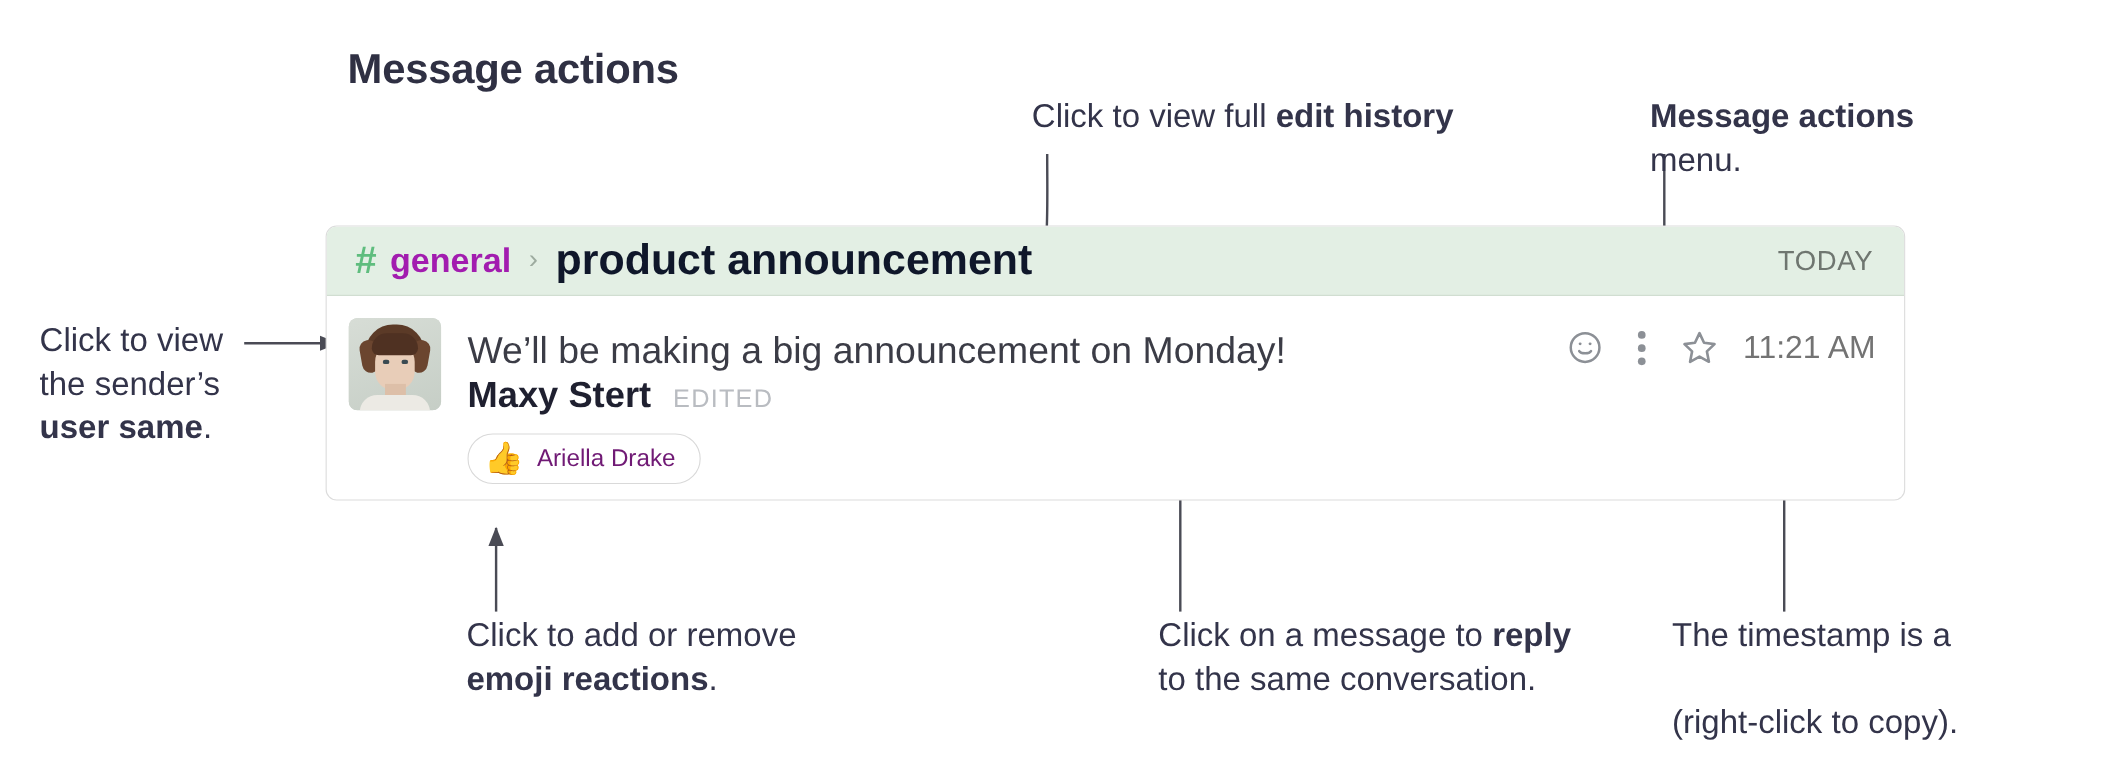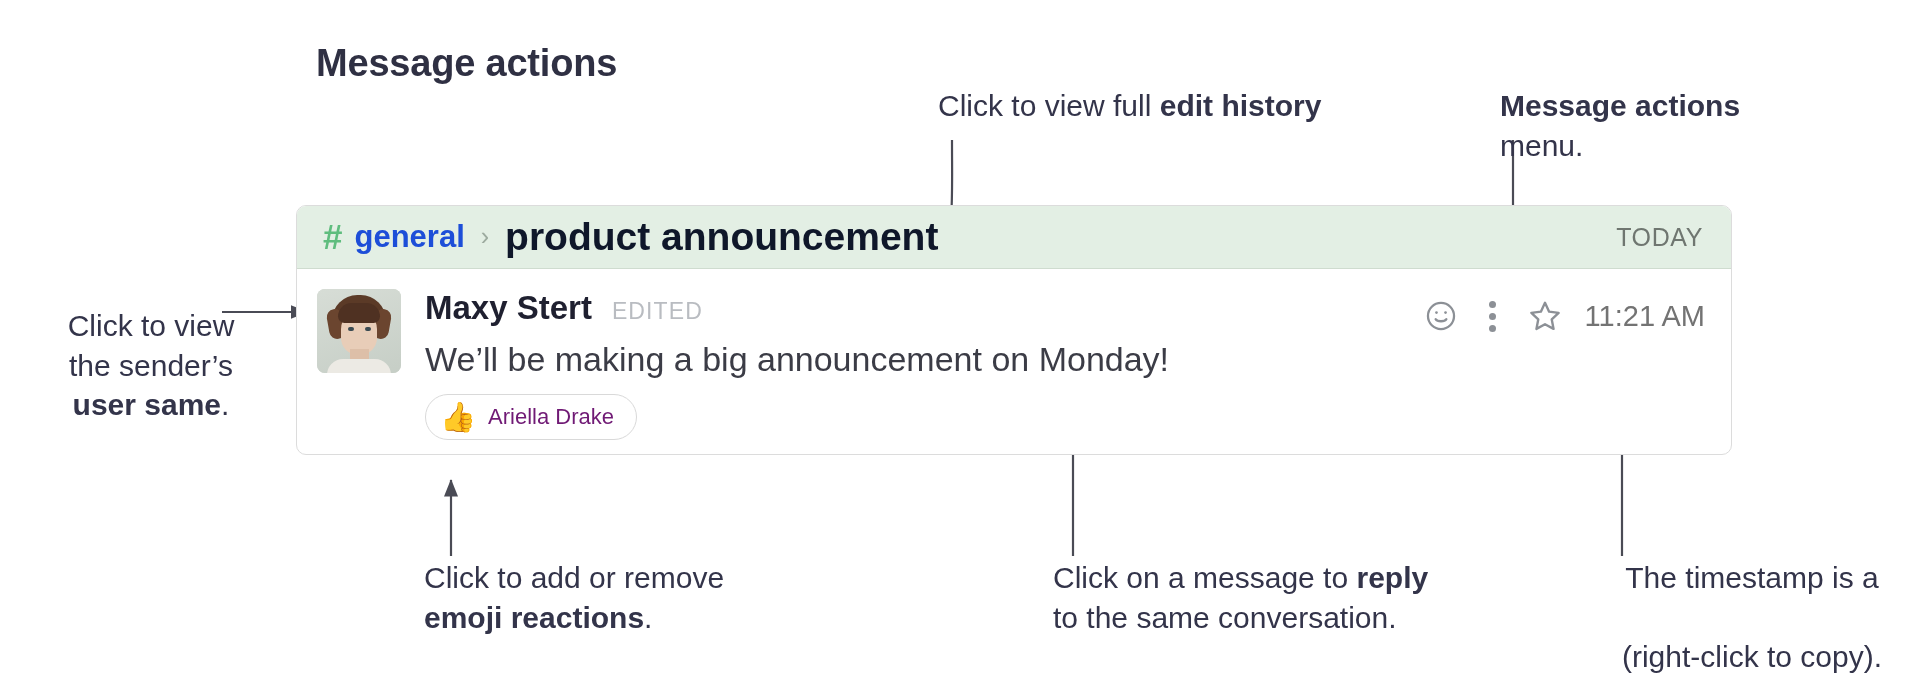--- a/index.html
+++ b/index.html
@@ -33,24 +33,24 @@
     position: absolute;
     font-size: 30px;
     line-height: 1.32;
     color: #33344a;
     font-weight: 400;
   }
   .annotation b { font-weight: 700; margin-top: 40px; }
 
   #anno-edit-history { left: 938px; top: 86px; width: 420px; }
   #anno-actions-menu { left: 1500px; top: 86px; width: 300px; }
-  #anno-user-card    { left: 36px;  top: 306px; width: 230px; text-align: center; }
+  #anno-user-card    { left: 36px;  top: 290px; width: 230px; }
   #anno-reactions    { left: 424px; top: 558px; width: 330px; }
   #anno-reply        { left: 1053px;top: 558px; width: 400px; }
-  #anno-timestamp    { left: 1602px;top: 558px; width: 300px; text-align: center; }
+  #anno-timestamp    { left: 1520px;top: 558px; width: 300px; }
 
   
   #connectors {
     position: absolute;
     left: 0; top: 0;
     width: 1924px; height: 696px;
     pointer-events: none;
   }
 
   
@@ -80,21 +80,21 @@
     font-size: 35px;
     font-weight: 700;
     color: #5fbd7e;
     line-height: 1;
     margin-right: 12px;
     transform: translateY(-1px);
   }
   #channel-name {
     font-size: 31px;
     font-weight: 600;
-    color: #1d4ed8;
+    color: #a21caf;
     white-space: nowrap;
   }
   #breadcrumb-sep {
     font-size: 25px;
     color: #9dab9f;
     margin: 0 16px;
     transform: translateY(-1px);
   }
   #topic-name {
     font-size: 39px;
@@ -287,25 +287,25 @@
       <span class="hair-c"></span>
       <span class="face"></span>
       <span class="fringe"></span>
       <span class="eye-l"></span>
       <span class="eye-r"></span>
       <span class="neck"></span>
       <span class="body"></span>
     </div>
 
     <div id="message-body">
+      <div id="message-text">We’ll be making a big announcement on Monday!</div>
       <div id="sender-line">
         <span id="sender-name">Maxy Stert</span>
         <span id="edited-badge">EDITED</span>
       </div>
-      <div id="message-text">We’ll be making a big announcement on Monday!</div>
       <div id="reaction-row">
         <span id="reaction-pill">
           <span id="reaction-emoji">👍</span>
           <span id="reaction-label">Ariella Drake</span>
         </span>
       </div>
     </div>
 
     <div id="message-actions">
 

